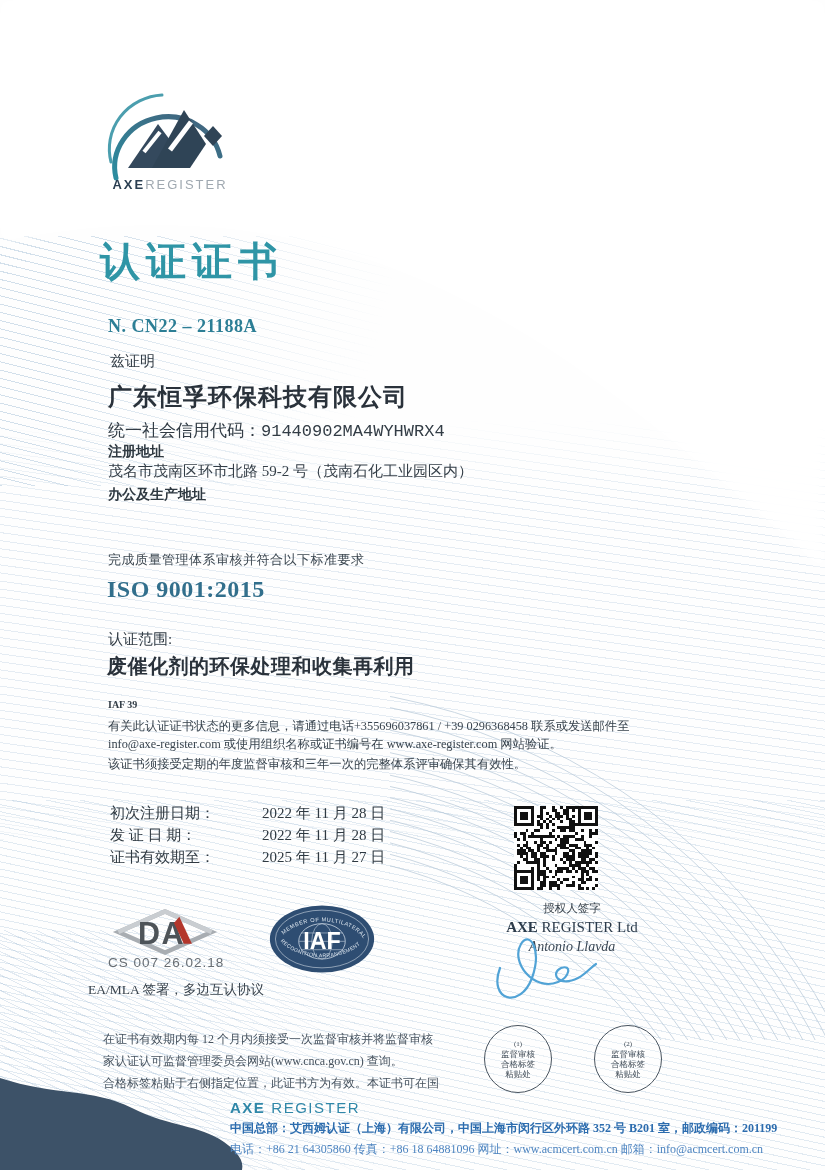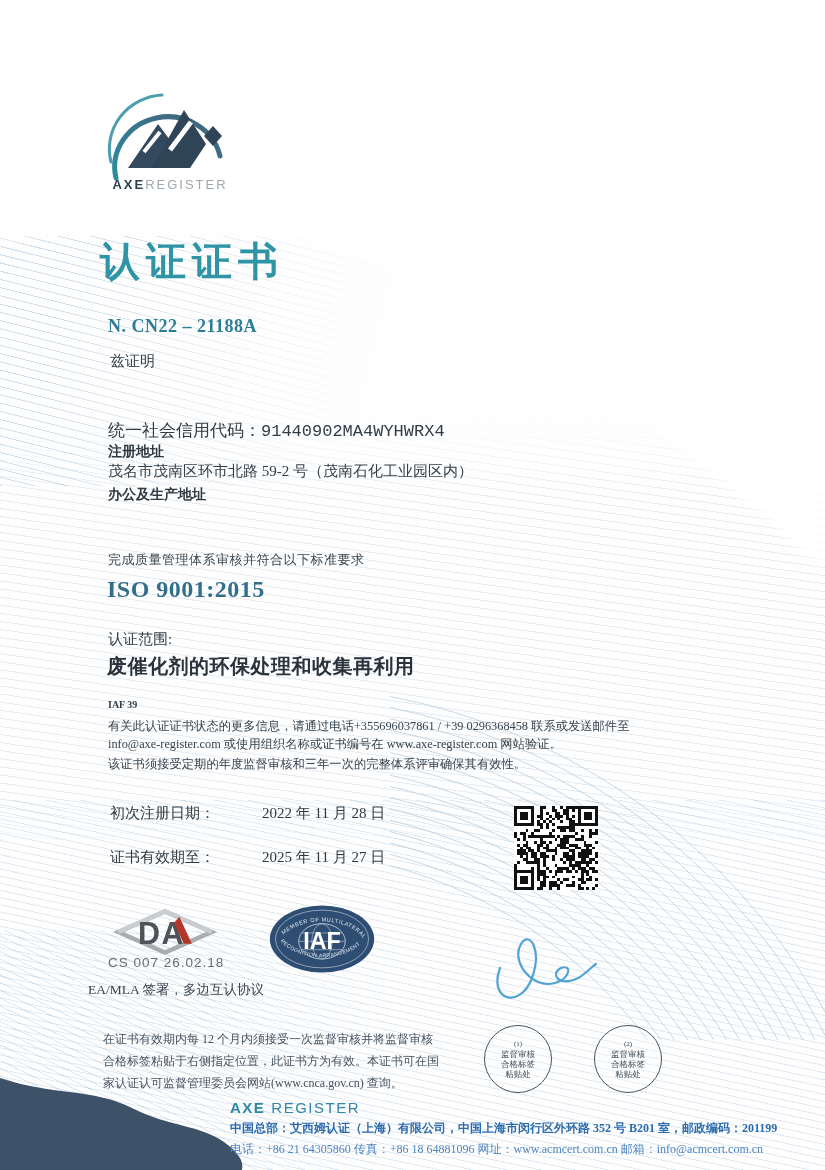--- a/index.html
+++ b/index.html
@@ -111,40 +111,44 @@
     <polygon points="104,46 113,36 122,46 113,56" fill="#2f4456"></polygon>
   </svg>
   <div class="abs brandrow z5">
     <span class="bx">AXE</span><span class="rg">REGISTER</span>
   </div>
 
   <div class="abs title z5">认证证书</div>
   <div class="abs certno z5">N. CN22 – 21188A</div>
   <div class="abs intro z5">兹证明</div>
 
+  <div class="abs company z5">广东恒孚环保科技有限公司</div>
   <div class="abs credit z5">
     <span>统一社会信用代码：</span><span>91440902MA4WYHWRX4</span>
   </div>
 
   <div class="abs lbl z5" style="left:108px;top:443px;">注册地址</div>
   <div class="abs addr z5" style="left:108px;top:462px;">茂名市茂南区环市北路 59-2 号（茂南石化工业园区内）</div>
   <div class="abs lbl z5" style="left:108px;top:486px;">办公及生产地址</div>
 
   <div class="abs stmt z5">完成质量管理体系审核并符合以下标准要求</div>
   <div class="abs iso z5">ISO 9001:2015</div>
   <div class="abs scopelbl z5">认证范围:</div>
   <div class="abs scope z5">废催化剂的环保处理和收集再利用</div>
   <div class="abs iaf39 z5">IAF 39</div>
 
   <div class="abs verify z5" style="left:108px;top:718px;text-align:center;">有关此认证证书状态的更多信息，请通过电话+355696037861 / +39 0296368458 联系或发送邮件至</div>
   <div class="abs verify z5" style="left:108px;top:756px;">该证书须接受定期的年度监督审核和三年一次的完整体系评审确保其有效性。</div>
   <div class="abs verify z5" style="left:108px;top:736px;">info@axe-register.com 或使用组织名称或证书编号在 www.axe-register.com 网站验证。</div>
 
   <div class="abs daterow z5" style="left:110px;top:804px;">
     <span class="dl">初次注册日期：</span><span>2022 年 11 月 28 日</span>
+  </div>
+  <div class="abs daterow z5" style="left:110px;top:826px;">
+    <span class="dl">发 证 日 期：</span><span>2022 年 11 月 28 日</span>
   </div>
   <div class="abs daterow z5" style="left:110px;top:848px;">
     <span class="dl">证书有效期至：</span><span>2025 年 11 月 27 日</span>
   </div>
 
   <svg class="abs z5" id="qr" style="left:514px;top:806px;" width="84" height="84" viewBox="0 0 29 29" shape-rendering="crispEdges">
     <rect x="0" y="0" width="29" height="29" fill="#ffffff"></rect>
   <rect x="0" y="0" width="1" height="1" fill="#111"></rect>
       <rect x="1" y="0" width="1" height="1" fill="#111"></rect>
       <rect x="2" y="0" width="1" height="1" fill="#111"></rect>
@@ -551,20 +555,27 @@
       <rect x="8" y="28" width="1" height="1" fill="#111"></rect>
       <rect x="9" y="28" width="1" height="1" fill="#111"></rect>
       <rect x="12" y="28" width="1" height="1" fill="#111"></rect>
       <rect x="15" y="28" width="1" height="1" fill="#111"></rect>
       <rect x="22" y="28" width="1" height="1" fill="#111"></rect>
       <rect x="23" y="28" width="1" height="1" fill="#111"></rect>
       <rect x="25" y="28" width="1" height="1" fill="#111"></rect>
       <rect x="27" y="28" width="1" height="1" fill="#111"></rect>
     </svg>
 
+  <div class="abs sigblock z5">
+    <div class="siglabel">授权人签字</div>
+    <div class="sigorg">
+      <b>AXE</b><span> REGISTER Ltd</span>
+    </div>
+    <div class="signame">Antonio Llavda</div>
+  </div>
   <svg class="abs z5" style="left:486px;top:928px;" width="135" height="78" viewBox="0 0 135 78">
     <path d="M14,40 C2,72 34,82 46,50 C56,22 44,2 35,16 C24,34 48,64 72,54 C84,49 86,36 75,40 C64,45 72,60 92,50 C100,46 104,40 110,36" fill="none" stroke="#51a3d6" stroke-width="2.2" stroke-linecap="round"></path>
   </svg>
 
   <svg class="abs z5" style="left:110px;top:906px;" width="110" height="52" viewBox="0 0 120 58">
     <path d="M8,29 L60,6 L112,29 L60,52 Z" fill="none" stroke="#a8adb2" stroke-width="5"></path>
     <path d="M8,29 L60,6 L112,29" fill="none" stroke="#c9cdd1" stroke-width="5"></path>
     <text x="30" y="42" font-family="Liberation Sans,sans-serif" font-size="34" font-weight="bold" fill="#4d5358">D</text>
     <text x="56" y="42" font-family="Liberation Sans,sans-serif" font-size="34" font-weight="bold" fill="#4d5358">A</text>
     <polygon points="76,12 90,42 81,42 70,19" fill="#b3362b"></polygon>
@@ -589,22 +600,22 @@
     <text font-family="Liberation Sans,sans-serif" font-size="5.6" fill="#dde6ef" letter-spacing=".4">
       <textPath href="#iafBot" startOffset="6%">RECOGNITION ARRANGEMENT</textPath>
     </text>
     <text x="58" y="48" text-anchor="middle" font-family="Liberation Sans,sans-serif" font-size="25" font-weight="bold" fill="#ffffff">IAF</text>
   </svg>
 
   <div class="abs ealine z5">EA/MLA 签署，多边互认协议</div>
 
   <div class="abs bpara z5">
     <div>在证书有效期内每 12 个月内须接受一次监督审核并将监督审核</div>
+    <div>家认证认可监督管理委员会网站(www.cnca.gov.cn) 查询。</div>
     <div>合格标签粘贴于右侧指定位置，此证书方为有效。本证书可在国</div>
-    <div>家认证认可监督管理委员会网站(www.cnca.gov.cn) 查询。</div>
   </div>
 
   <div class="abs sticker z5" style="left:484px;top:1025px;">
     <div class="num">(1)</div>
     <div>监督审核</div>
     <div>合格标签</div>
     <div>粘贴处</div>
   </div>
   <div class="abs sticker z5" style="left:594px;top:1025px;">
     <div class="num">(2)</div>

